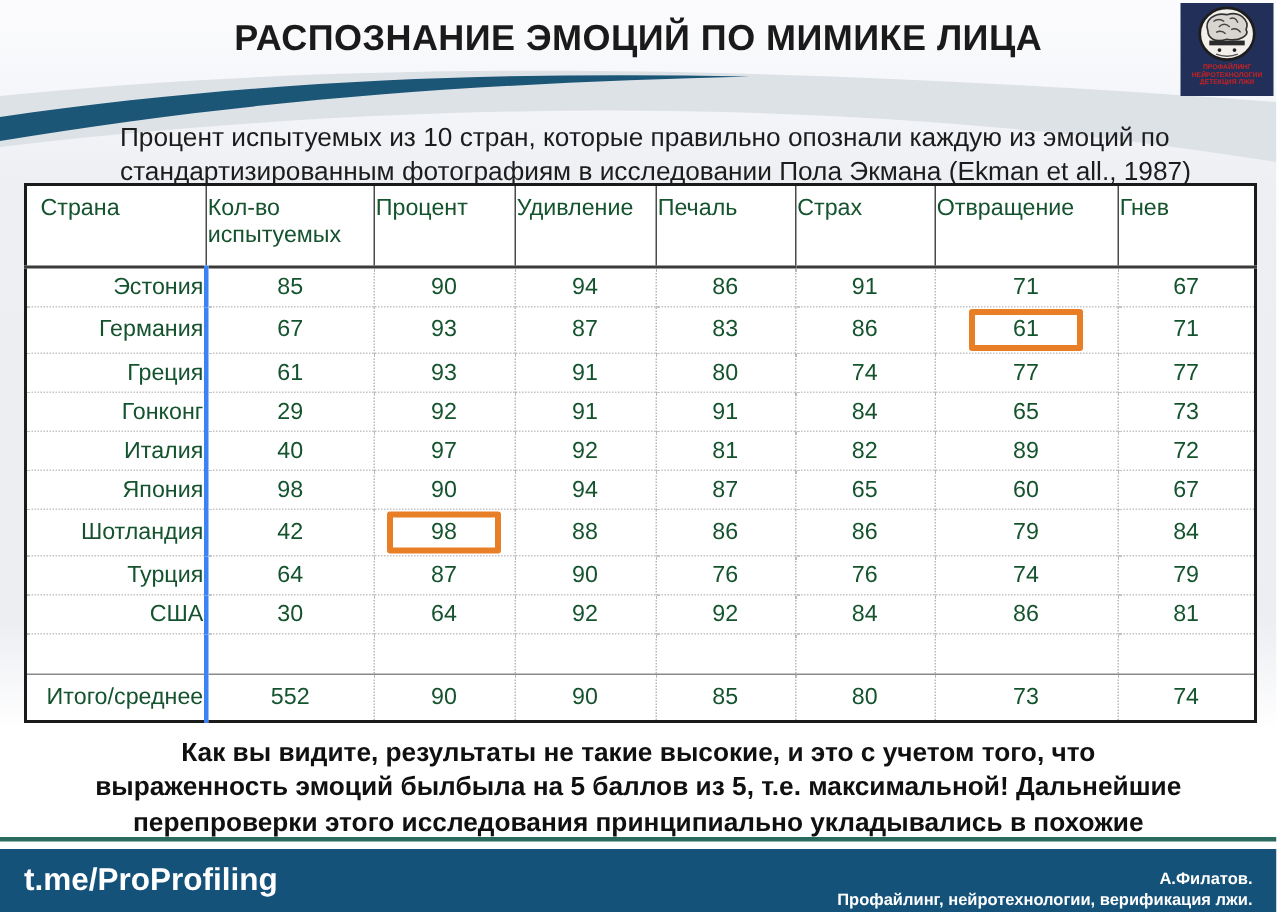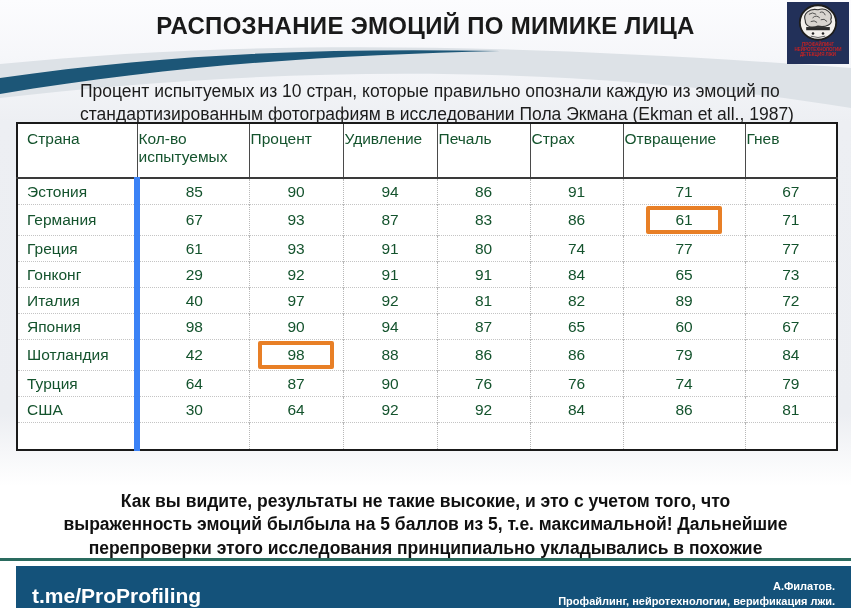--- a/index.html
+++ b/index.html
@@ -43,38 +43,38 @@
     height:46px; vertical-align:top; padding-top:6px; font-weight:normal;
     text-align:left; border-right:1px solid #4a4a4a; border-bottom:2px solid #3a3a3a;
   }
   table.emotions thead th:first-child{text-align:left; padding-left:9px;}
   table.emotions thead th:last-child{border-right:none;}
   table.emotions tbody td{
     height:25px; text-align:center; padding:0;
     border-right:1px dotted #b8b8b8; border-top:1px dotted #c4c4c4;
   }
   table.emotions tbody td:first-child{
-    text-align:left; padding-left:9px; border-right:6px solid #3b82f6;
+    text-align:right; padding-left:9px; border-right:3px solid #3b82f6;
   }
   table.emotions tbody td:last-child{border-right:none;}
   table.emotions tbody tr.spacer td{height:26px;}
   table.emotions tbody tr.total td{height:30px; border-top:1px solid #8a8a8a;}
   .hl{
     display:inline-block; border:4px solid #e87f26; border-radius:2px;
     padding:0 25px; line-height:20px; margin:1px 0;
   }
   .commentary{
     position:absolute; top:490px; left:55px; right:55px;
     text-align:center; font-size:17.5px; font-weight:bold; line-height:1.33;
     color:#101010; margin:0;
   }
   .footer-line{position:absolute; left:0; right:0; top:558px; height:3px; background:#2a6b5f;}
   .footer{
-    position:absolute; left:16px; right:0; bottom:0; height:42px;
-    background:#14527a; display:flex; align-items:flex-end; justify-content:space-between;
+    position:absolute; left:0; right:0; bottom:0; height:42px;
+    background:#14527a; display:flex; align-items:center; justify-content:space-between;
     padding:0 16px; box-sizing:border-box; color:#ffffff;
   }
   .footer .channel{font-size:21px; font-weight:bold;}
   .footer .right{text-align:right; font-size:11px; font-weight:bold; line-height:1.3;margin-top:12px;}
 </style>
 </head>
 <body>
 
 <div class="slide">
   <div class="bg"></div>
@@ -222,20 +222,30 @@
         <tr class="spacer">
           <td></td>
           <td></td>
           <td></td>
           <td></td>
           <td></td>
           <td></td>
           <td></td>
           <td></td>
         </tr>
+        <tr class="total">
+          <td>Итого/среднее</td>
+          <td>552</td>
+          <td>90</td>
+          <td>90</td>
+          <td>85</td>
+          <td>80</td>
+          <td>73</td>
+          <td>74</td>
+        </tr>
       </tbody>
   </table>
 
   <p class="commentary">Как вы видите, результаты не такие высокие, и это с учетом того, что выраженность эмоций былбыла на 5 баллов из 5, т.е. максимальной! Дальнейшие перепроверки этого исследования принципиально укладывались в похожие результаты.</p>
 
   <div class="footer-line"></div>
 
   <div class="footer">
     <div class="channel">t.me/ProProfiling</div>
     <div class="right">

